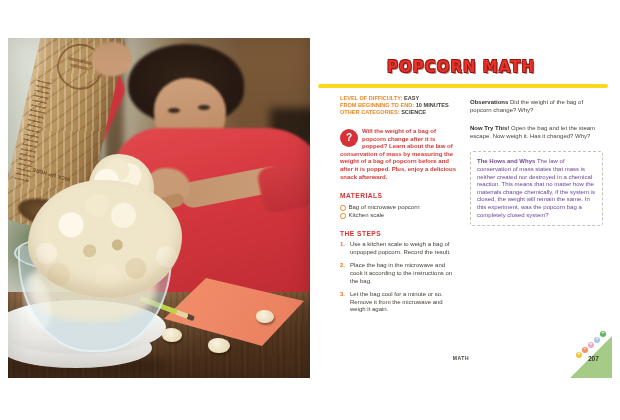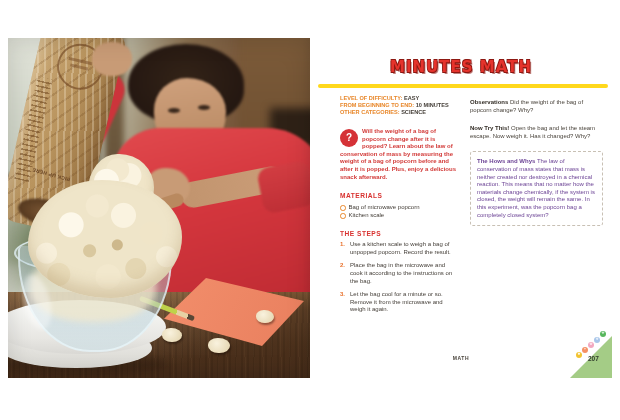--- a/index.html
+++ b/index.html
@@ -206,21 +206,21 @@
     <div class="ab pcorn mound"></div>
     <div class="ab bit bit1"></div>
     <div class="ab bit bit2"></div>
     <div class="ab bit bit3"></div>
     <div class="ab ph-vignette"></div>
   </div>
 
   <div class="ab gutter"></div>
 
   <div class="ab page-right">
-    <h1 class="ab title" style="margin: 0px; color: rgb(229, 51, 44);">MINUTES MATH</h1>
+    <h1 class="ab title" style="margin: 0px; color: rgb(229, 51, 44);">POPCORN MATH</h1>
     <div class="ab rule" style="background: rgb(255, 216, 28);"></div>
 
     <div class="ab col-a">
       <div class="meta-row">
         <span class="meta-label">LEVEL OF DIFFICULTY:</span>
         <span class="meta-value">EASY</span>
       </div>
       <div class="meta-row">
         <span class="meta-label">FROM BEGINNING TO END:</span>
         <span class="meta-value">10 MINUTES</span>

